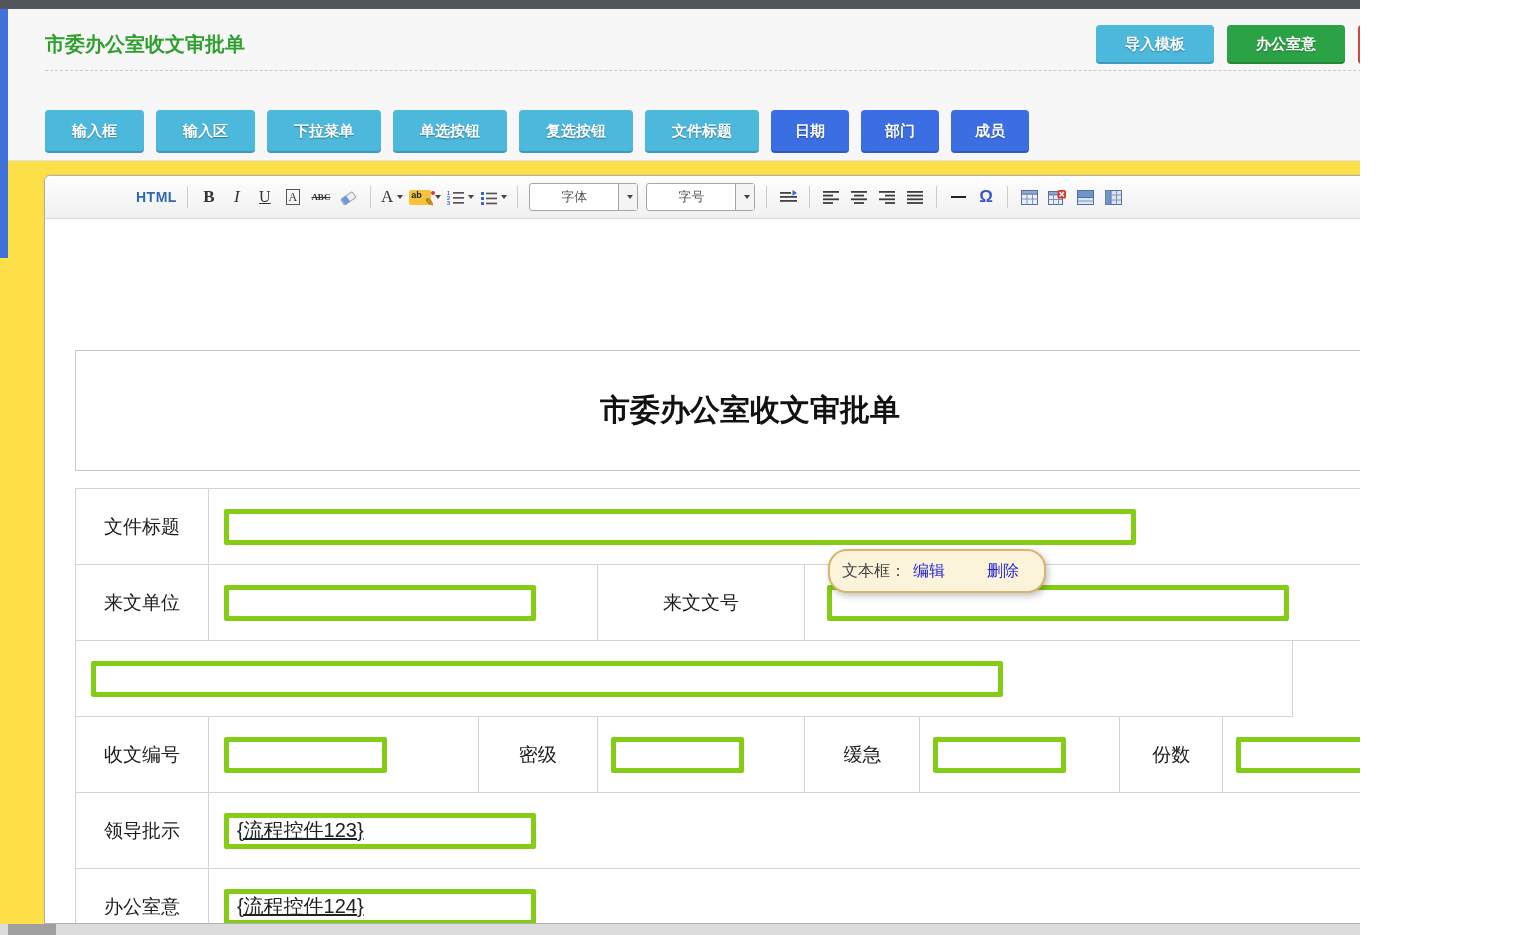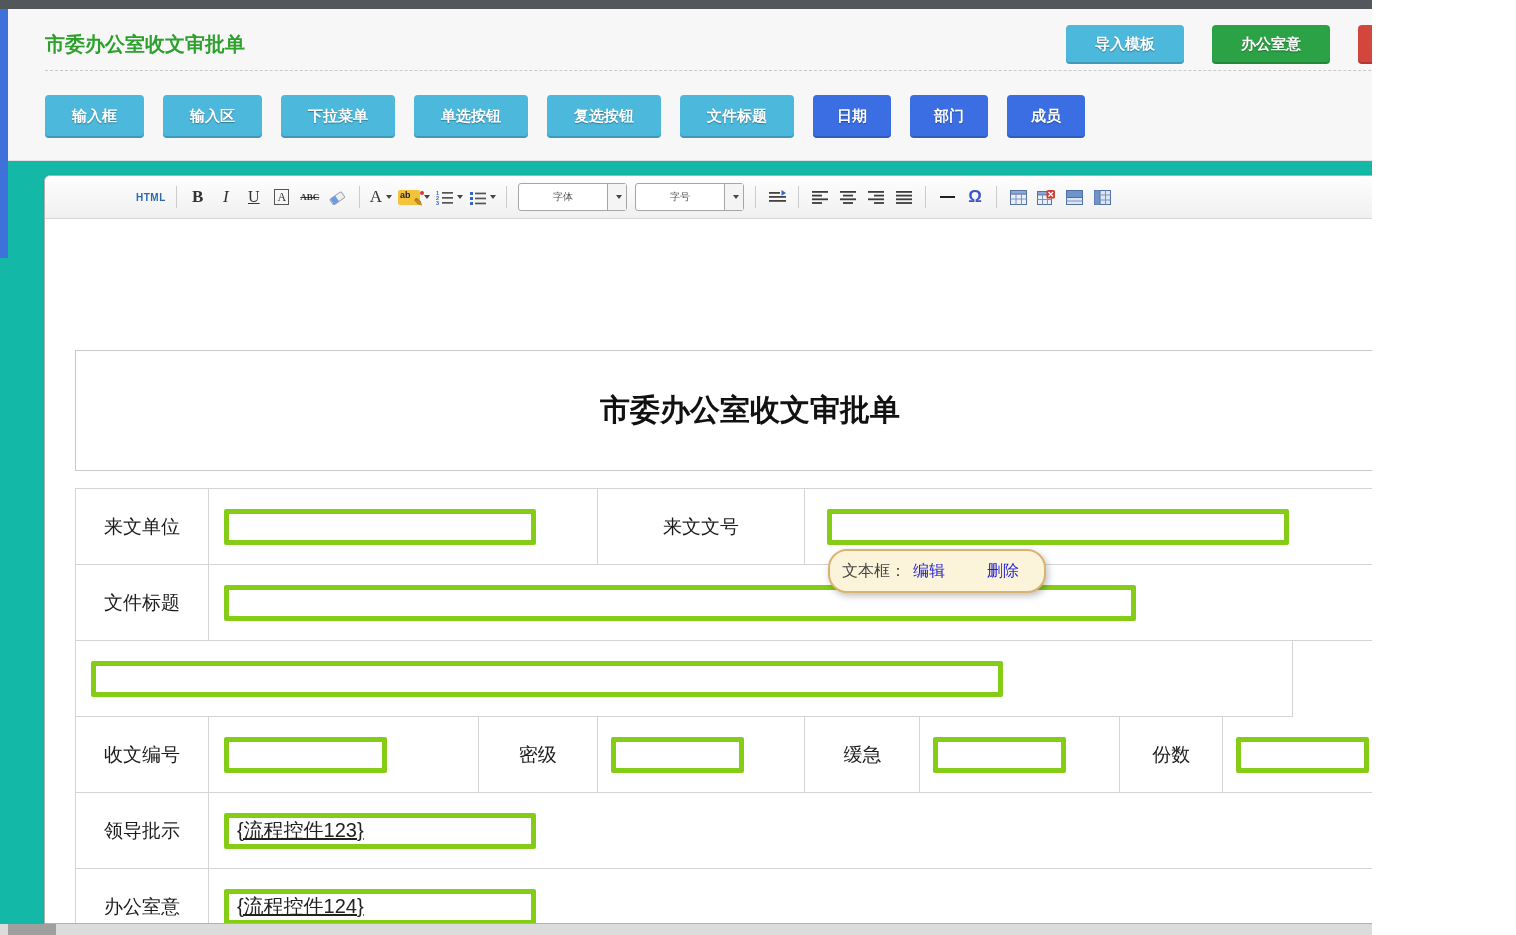--- a/index.html
+++ b/index.html
@@ -1,67 +1,67 @@
 <!DOCTYPE html>
 <html><head>
 <meta charset="utf-8">
 <style>
   html,body{margin:0;padding:0;}
-  #page{position:relative;width:1360px;height:935px;overflow:hidden;background:#14b8a6;
-        font-family:"Liberation Sans",sans-serif;padding-left:12px;}
+  #page{position:relative;width:1360px;height:935px;overflow:hidden;background:#fde047;
+        font-family:"Liberation Sans",sans-serif;}
 
   
   .top-edge{position:absolute;left:0;top:0;width:1516px;height:9px;background:#53565b;}
   .left-strip{position:absolute;left:0;top:9px;width:8px;height:249px;background:#3e71d9;}
 
   
   .header{position:absolute;left:8px;top:9px;width:1508px;height:152px;background:#f7f7f7;
           border-bottom:1px solid #e2e2e2;box-sizing:border-box;}
   .page-title{position:absolute;left:37px;top:22px;font-family:"Liberation Serif",serif;
           font-weight:bold;font-size:20px;color:#2da02d;}
   .header-dash{position:absolute;left:37px;right:30px;top:61px;border-top:1px dashed #c9c9c9;}
-  .actions{position:absolute;right:40px;top:16px;display:flex;gap:28px;}
+  .actions{position:absolute;right:40px;top:16px;display:flex;gap:13px;}
   .btn{display:flex;align-items:center;justify-content:center;border:none;border-radius:4px;
        color:#fff;font-weight:bold;font-size:15px;cursor:pointer;
        text-shadow:0 1px 1px rgba(0,0,0,.35);box-shadow:inset 0 -2px 0 rgba(0,0,0,.16);
        font-family:"Liberation Sans",sans-serif;}
   .btn.act{height:39px;padding:0 29px;}
   .btn.lightblue{background:#4bb8dc;}
   .btn.green{background:#2ba245;}
   .btn.red{background:#d2463c;}
-  .widgets{position:absolute;left:37px;top:86px;display:flex;gap:19px;}
+  .widgets{position:absolute;left:37px;top:101px;display:flex;gap:12px;}
   .btn.widget{height:43px;padding:0 27px;}
   .btn.darkblue{background:#3b6ee2;padding:0 24px;}
 
   
   .editor{position:absolute;left:44px;top:175px;width:1416px;height:749px;background:#fff;
           border:1px solid #b0b0b0;border-radius:6px 6px 0 0;box-sizing:border-box;
           box-shadow:0 0 3px rgba(0,0,0,.08);}
   .toolbar{height:42px;display:flex;align-items:center;background:linear-gradient(#fefefe,#f0f0f0);
            border-bottom:1px solid #d9d9d9;border-radius:6px 6px 0 0;padding:0 10px 0 88px;}
   .tbtn{height:26px;min-width:22px;display:flex;align-items:center;justify-content:center;
         margin:0 3px;border-radius:3px;color:#333;cursor:pointer;}
   .tdiv{width:1px;height:22px;background:#ccc;margin:0 7px;}
-  .t-html{font-size:10px;font-weight:bold;color:#2d69ad;letter-spacing:.5px;}
+  .t-html{font-size:14px;font-weight:bold;color:#2d69ad;letter-spacing:.5px;}
   .t-serif{font-family:"Liberation Serif",serif;font-size:17px;}
   .t-b{font-weight:bold;}
   .t-i{font-style:italic;}
   .t-u{text-decoration:underline;font-size:16px;}
   .t-abox{border:1px solid #555;font-size:12px;padding:0 2px;line-height:14px;}
   .t-abc{font-size:9px;font-weight:bold;text-decoration:line-through;}
   .caret{width:0;height:0;border-left:3.5px solid transparent;border-right:3.5px solid transparent;
          border-top:4px solid #444;margin-left:4px;display:inline-block;}
   .hl-box{position:relative;width:20px;height:15px;background:#f5c23c;border-radius:2px;
           font-size:9px;font-weight:bold;color:#222;display:flex;align-items:flex-start;
           justify-content:flex-start;padding-left:2px;}
   .hl-pencil{position:absolute;right:-3px;bottom:-4px;font-size:11px;color:#b58312;}
   .hl-dot{position:absolute;right:-4px;top:1px;width:4px;height:4px;border-radius:50%;background:#d43b30;}
   .selbox{display:flex;align-items:stretch;height:26px;background:#fff;border:1px solid #a6a6a6;
           border-radius:3px;margin:0 4px;cursor:pointer;}
-  .selbox .txt{width:88px;display:flex;align-items:center;justify-content:center;color:#555;font-size:10px;}
+  .selbox .txt{width:88px;display:flex;align-items:center;justify-content:center;color:#555;font-size:13px;}
   .selbox .car{width:18px;border-left:1px solid #a6a6a6;display:flex;align-items:center;justify-content:center;background:#f4f4f4;}
   .hr-glyph{width:15px;height:2px;background:#222;}
   .omega{font-size:17px;font-weight:bold;color:#3b55cc;}
   .spacer{flex:1;}
 
   
   .canvas{position:absolute;left:0;top:43px;right:0;bottom:0;overflow:hidden;background:#fff;}
   .doc-title-box{position:absolute;left:30px;top:131px;width:1348px;height:119px;
           border:1px solid #c9c9c9;display:flex;align-items:center;justify-content:center;}
   .doc-title{font-size:30px;font-weight:bold;color:#111;}
@@ -294,33 +294,33 @@
       </div>
     </div>
 
     <div class="canvas">
       <div class="doc-title-box">
         <span class="doc-title">市委办公室收文审批单</span>
       </div>
 
       <div class="ftable">
         <div class="frow">
+          <div class="fcell flabel w133">文件标题</div>
+          <div class="fcell finput w1217">
+            <input class="fld iw912" style="">
+          </div>
+        </div>
+        <div class="frow">
           <div class="fcell flabel w133">来文单位</div>
           <div class="fcell finput w389">
             <input class="fld iw312" style="">
           </div>
           <div class="fcell flabel w208">来文文号</div>
           <div class="fcell finput w620 pad22">
             <input class="fld iw462" style="">
-          </div>
-        </div>
-        <div class="frow">
-          <div class="fcell flabel w133">文件标题</div>
-          <div class="fcell finput w1217">
-            <input class="fld iw912" style="">
           </div>
         </div>
         <div class="frow">
           <div class="fcell finput w1217">
             <input class="fld iw912" style="">
           </div>
         </div>
         <div class="frow">
           <div class="fcell flabel w133">收文编号</div>
           <div class="fcell finput w270">

